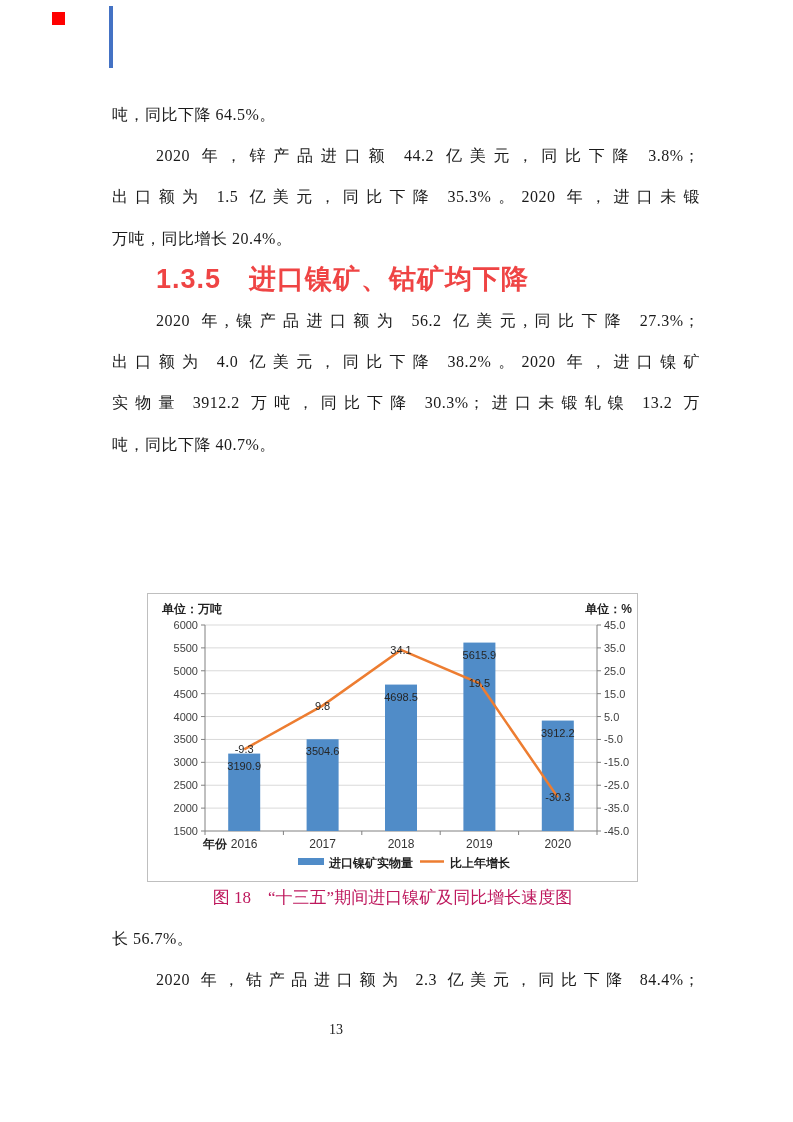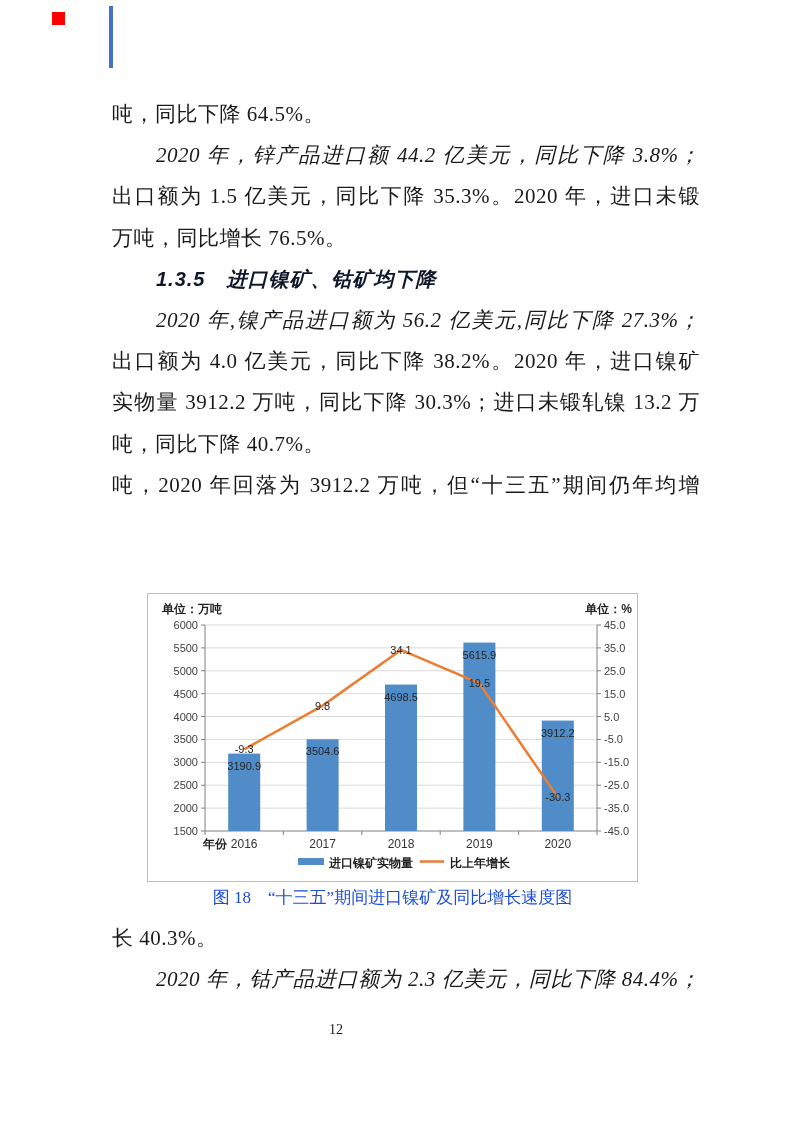--- a/index.html
+++ b/index.html
@@ -5,37 +5,37 @@
   html,body{margin:0;padding:0;background:#fff;}
   .page{
     position:relative;width:793px;height:1122px;background:#ffffff;overflow:hidden;
     font-family:"Liberation Serif","DejaVu Serif",serif;color:#1a1a1a;
   }
   .marker-red{position:absolute;left:52px;top:12px;width:13px;height:13px;background:#ff0000;}
   .marker-blue{position:absolute;left:109px;top:6px;width:4px;height:62px;background:#4472c4;}
   .textblock{position:absolute;left:112px;top:94px;width:588px;}
   .textblock2{position:absolute;left:112px;top:918px;width:588px;}
   .ln{
-    height:41.2px;line-height:41.2px;font-size:21px;letter-spacing:0.5px;
+    height:41.2px;line-height:41.2px;font-size:16px;letter-spacing:0.5px;
     white-space:nowrap;overflow:visible;
   }
   .jf{white-space:normal;text-align:justify;text-align-last:justify;}
-  .ind{text-indent:44px;font-style:italic;}
+  .ind{text-indent:44px;}
   .hd1{
     font-family:"Liberation Sans","DejaVu Sans",sans-serif;
-    font-weight:bold;font-size:20px;letter-spacing:1px;color:#0f172a;
+    font-weight:bold;font-size:27px;letter-spacing:1px;color:#ef4444;
   }
   .figure{
     position:absolute;left:147px;top:593px;width:491px;height:289px;
     border:1px solid #bfbfbf;background:#fff;box-sizing:border-box;
   }
   .figure svg{display:block;}
   .caption{
     position:absolute;left:147px;top:884px;width:491px;height:28px;line-height:28px;
-    text-align:center;font-size:17px;color:#1d4ed8;white-space:nowrap;
+    text-align:center;font-size:17px;color:#be185d;white-space:nowrap;
   }
   .pagenum{
     position:absolute;left:296px;top:1022px;width:80px;text-align:center;
     font-size:14px;color:#1a1a1a;
   }
   
   .ax{font:11px "Liberation Sans","DejaVu Sans",sans-serif;fill:#404040;}
   .yr{font:12px "Liberation Sans","DejaVu Sans",sans-serif;fill:#333333;}
   .dl{font:11px "Liberation Sans","DejaVu Sans",sans-serif;fill:#262626;}
   .hdl{font:bold 12px "Liberation Sans","DejaVu Sans",sans-serif;fill:#1f1f1f;}
@@ -45,27 +45,26 @@
 
 <div class="page">
 
   <div class="marker-red"></div>
   <div class="marker-blue"></div>
 
   <div class="textblock">
     <div class="ln">吨，同比下降 64.5%。</div>
     <div class="ln jf ind">2020 年，锌产品进口额 44.2 亿美元，同比下降 3.8%；</div>
     <div class="ln jf">出口额为 1.5 亿美元，同比下降 35.3%。2020 年，进口未锻</div>
-    <div class="ln">万吨，同比增长 76.5%。</div>
+    <div class="ln">万吨，同比增长 20.4%。</div>
     <div class="ln hd1 ind">1.3.5　进口镍矿、钴矿均下降</div>
     <div class="ln jf ind">2020 年,镍产品进口额为 56.2 亿美元,同比下降 27.3%；</div>
     <div class="ln jf">出口额为 4.0 亿美元，同比下降 38.2%。2020 年，进口镍矿</div>
     <div class="ln jf">实物量 3912.2 万吨，同比下降 30.3%；进口未锻轧镍 13.2 万</div>
     <div class="ln">吨，同比下降 40.7%。</div>
-    <div class="ln jf">吨，2020 年回落为 3912.2 万吨，但“十三五”期间仍年均增</div>
   </div>
 
   <div class="figure">
     <svg id="chart" width="489" height="287" viewBox="0 0 489 287">
         <line x1="57" y1="31" x2="449" y2="31" stroke="#D9D9D9" stroke-width="1"></line>
         <line x1="53" y1="31" x2="57" y2="31" stroke="#808080"></line>
         <line x1="449" y1="31" x2="453" y2="31" stroke="#808080"></line>
         <text x="50" y="35" text-anchor="end" class="ax">6000</text>
         <text x="456" y="35" class="ax">45.0</text>
         <line x1="57" y1="53.888888888888886" x2="449" y2="53.888888888888886" stroke="#D9D9D9" stroke-width="1"></line>
@@ -148,19 +147,19 @@
         <rect x="150" y="264" width="26" height="7" fill="#508CC8"></rect>
         <text x="181" y="273" class="hdl">进口镍矿实物量</text>
         <line x1="272" y1="267.5" x2="296" y2="267.5" stroke="#ED7D31" stroke-width="2.5"></line>
         <text x="302" y="273" class="hdl">比上年增长</text>
       </svg>
   </div>
 
   <div class="caption">图 18　“十三五”期间进口镍矿及同比增长速度图</div>
 
   <div class="textblock2">
-    <div class="ln">长 40.3%。</div>
+    <div class="ln">长 56.7%。</div>
     <div class="ln jf ind">2020 年，钴产品进口额为 2.3 亿美元，同比下降 84.4%；</div>
   </div>
 
-  <div class="pagenum">12</div>
+  <div class="pagenum">13</div>
 
 </div>
 
 </body></html>

